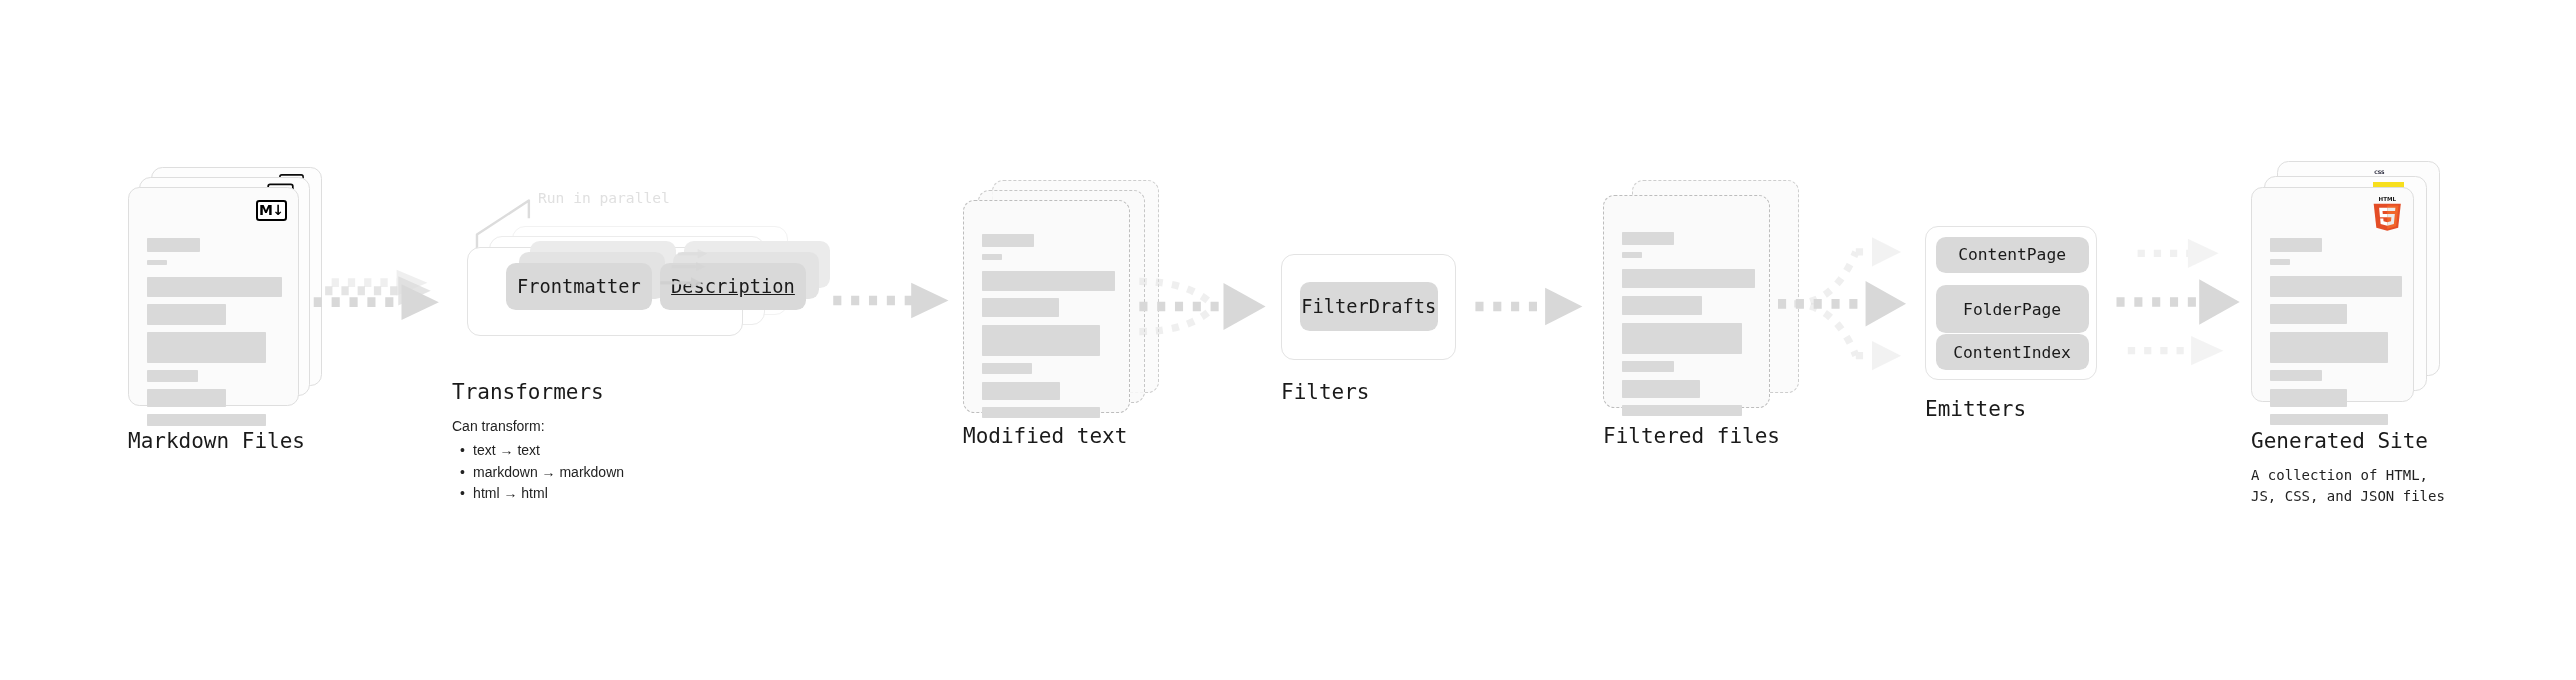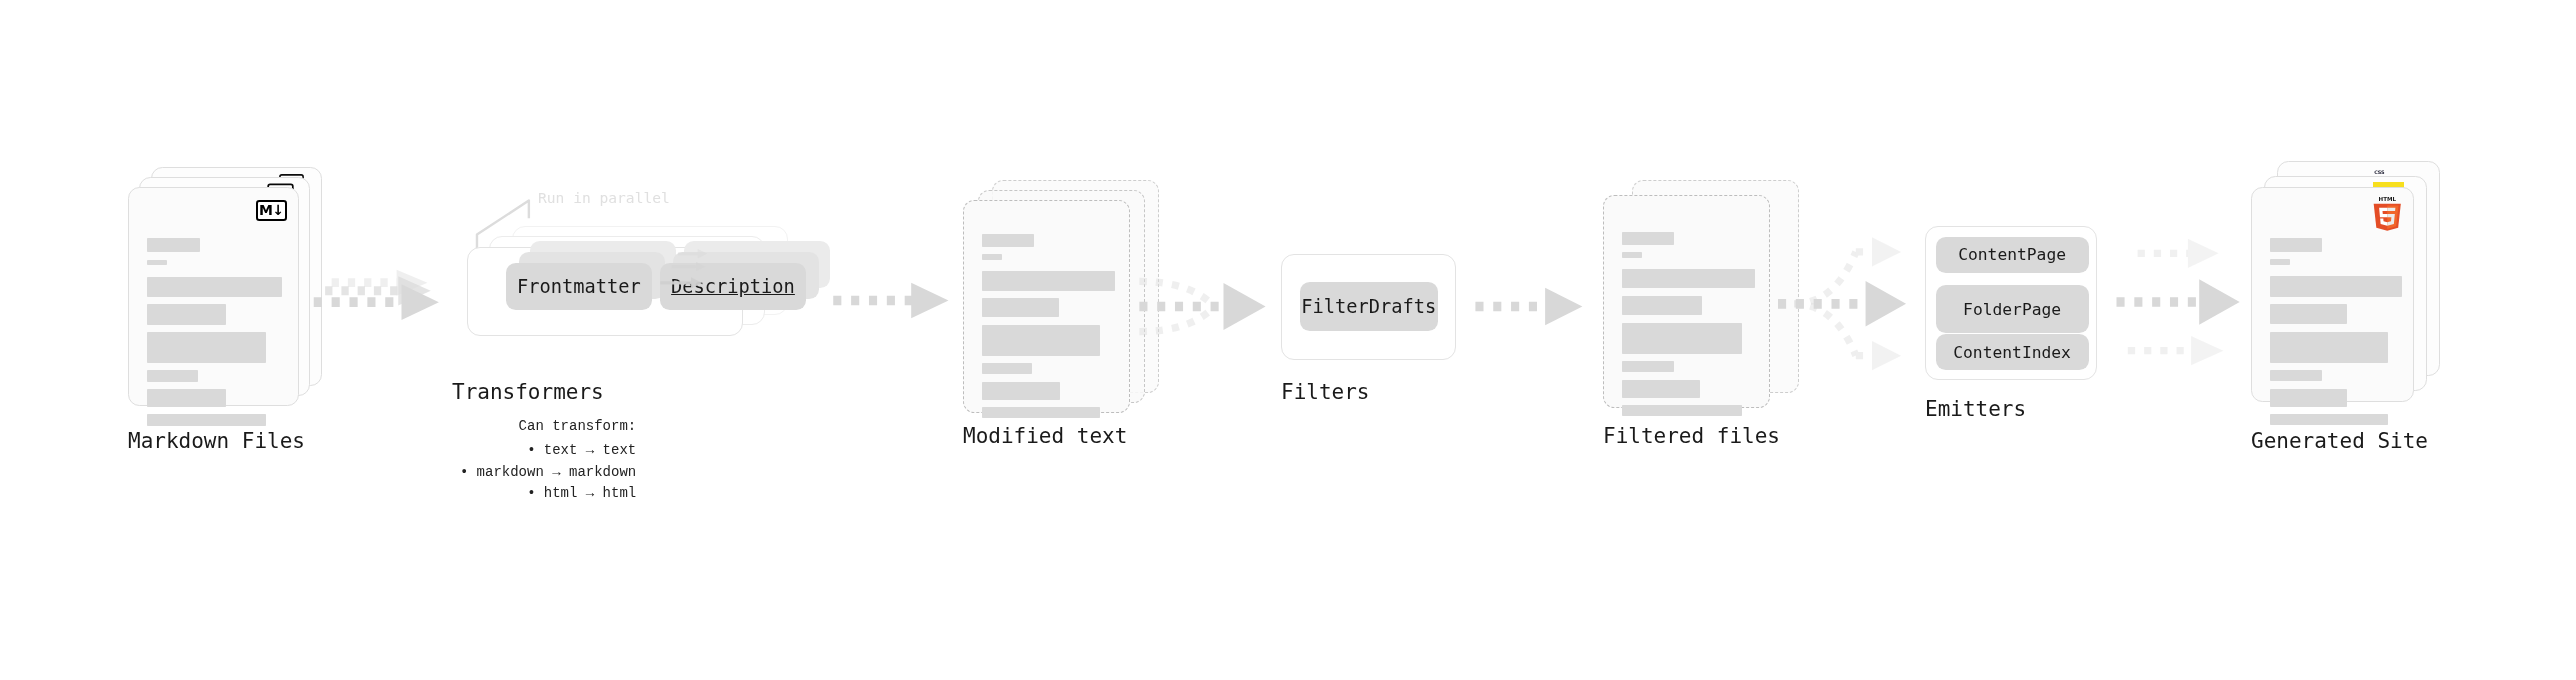--- a/index.html
+++ b/index.html
@@ -81,22 +81,22 @@
     font-family: "DejaVu Sans Mono", "Liberation Mono", monospace;
     font-size: 14px; color: #222222; line-height: 1.5; white-space: pre-line;
   }
   .note-parallel {
     position: absolute;
     font-family: "DejaVu Sans Mono", "Liberation Mono", monospace;
     font-size: 14.6px; color: #e0e0e0; white-space: nowrap;
   }
   .bullets {
     position: absolute;
-    font-family: Liberation Mono, monospace;
-    font-size: 14px; color: #222222; line-height: 1.55; text-align: right;
+    font-family: Liberation Sans, sans-serif;
+    font-size: 14px; color: #222222; line-height: 1.55;
   }
   .bullets ul { list-style: none; margin: 2.4px 0 0 8.1px; }
   .bullets li::before { content: "\2022"; margin-right: 8.1px; color: #222; }
 
   svg { position: absolute; overflow: visible; }
 </style>
 </head>
 <body>
 
 <div id="stage">
@@ -325,15 +325,17 @@
         <div class="bar" style="width:132px;height:20.3px;"></div>
         <div class="bar" style="width:77px;height:20.3px;"></div>
         <div class="bar" style="width:118px;height:31px;"></div>
         <div class="bar" style="width:52px;height:11.4px;"></div>
         <div class="bar" style="width:77px;height:18px;"></div>
         <div class="bar" style="width:118px;height:11.4px;"></div>
       </div>
     </div>
   </div>
   <div class="title" style="left:2251px;top:429px;">Generated Site</div>
+  <div class="subtitle" style="left:2251px;top:465px;">A collection of HTML,
+JS, CSS, and JSON files</div>
 
 </div>
 
 
 </body></html>

